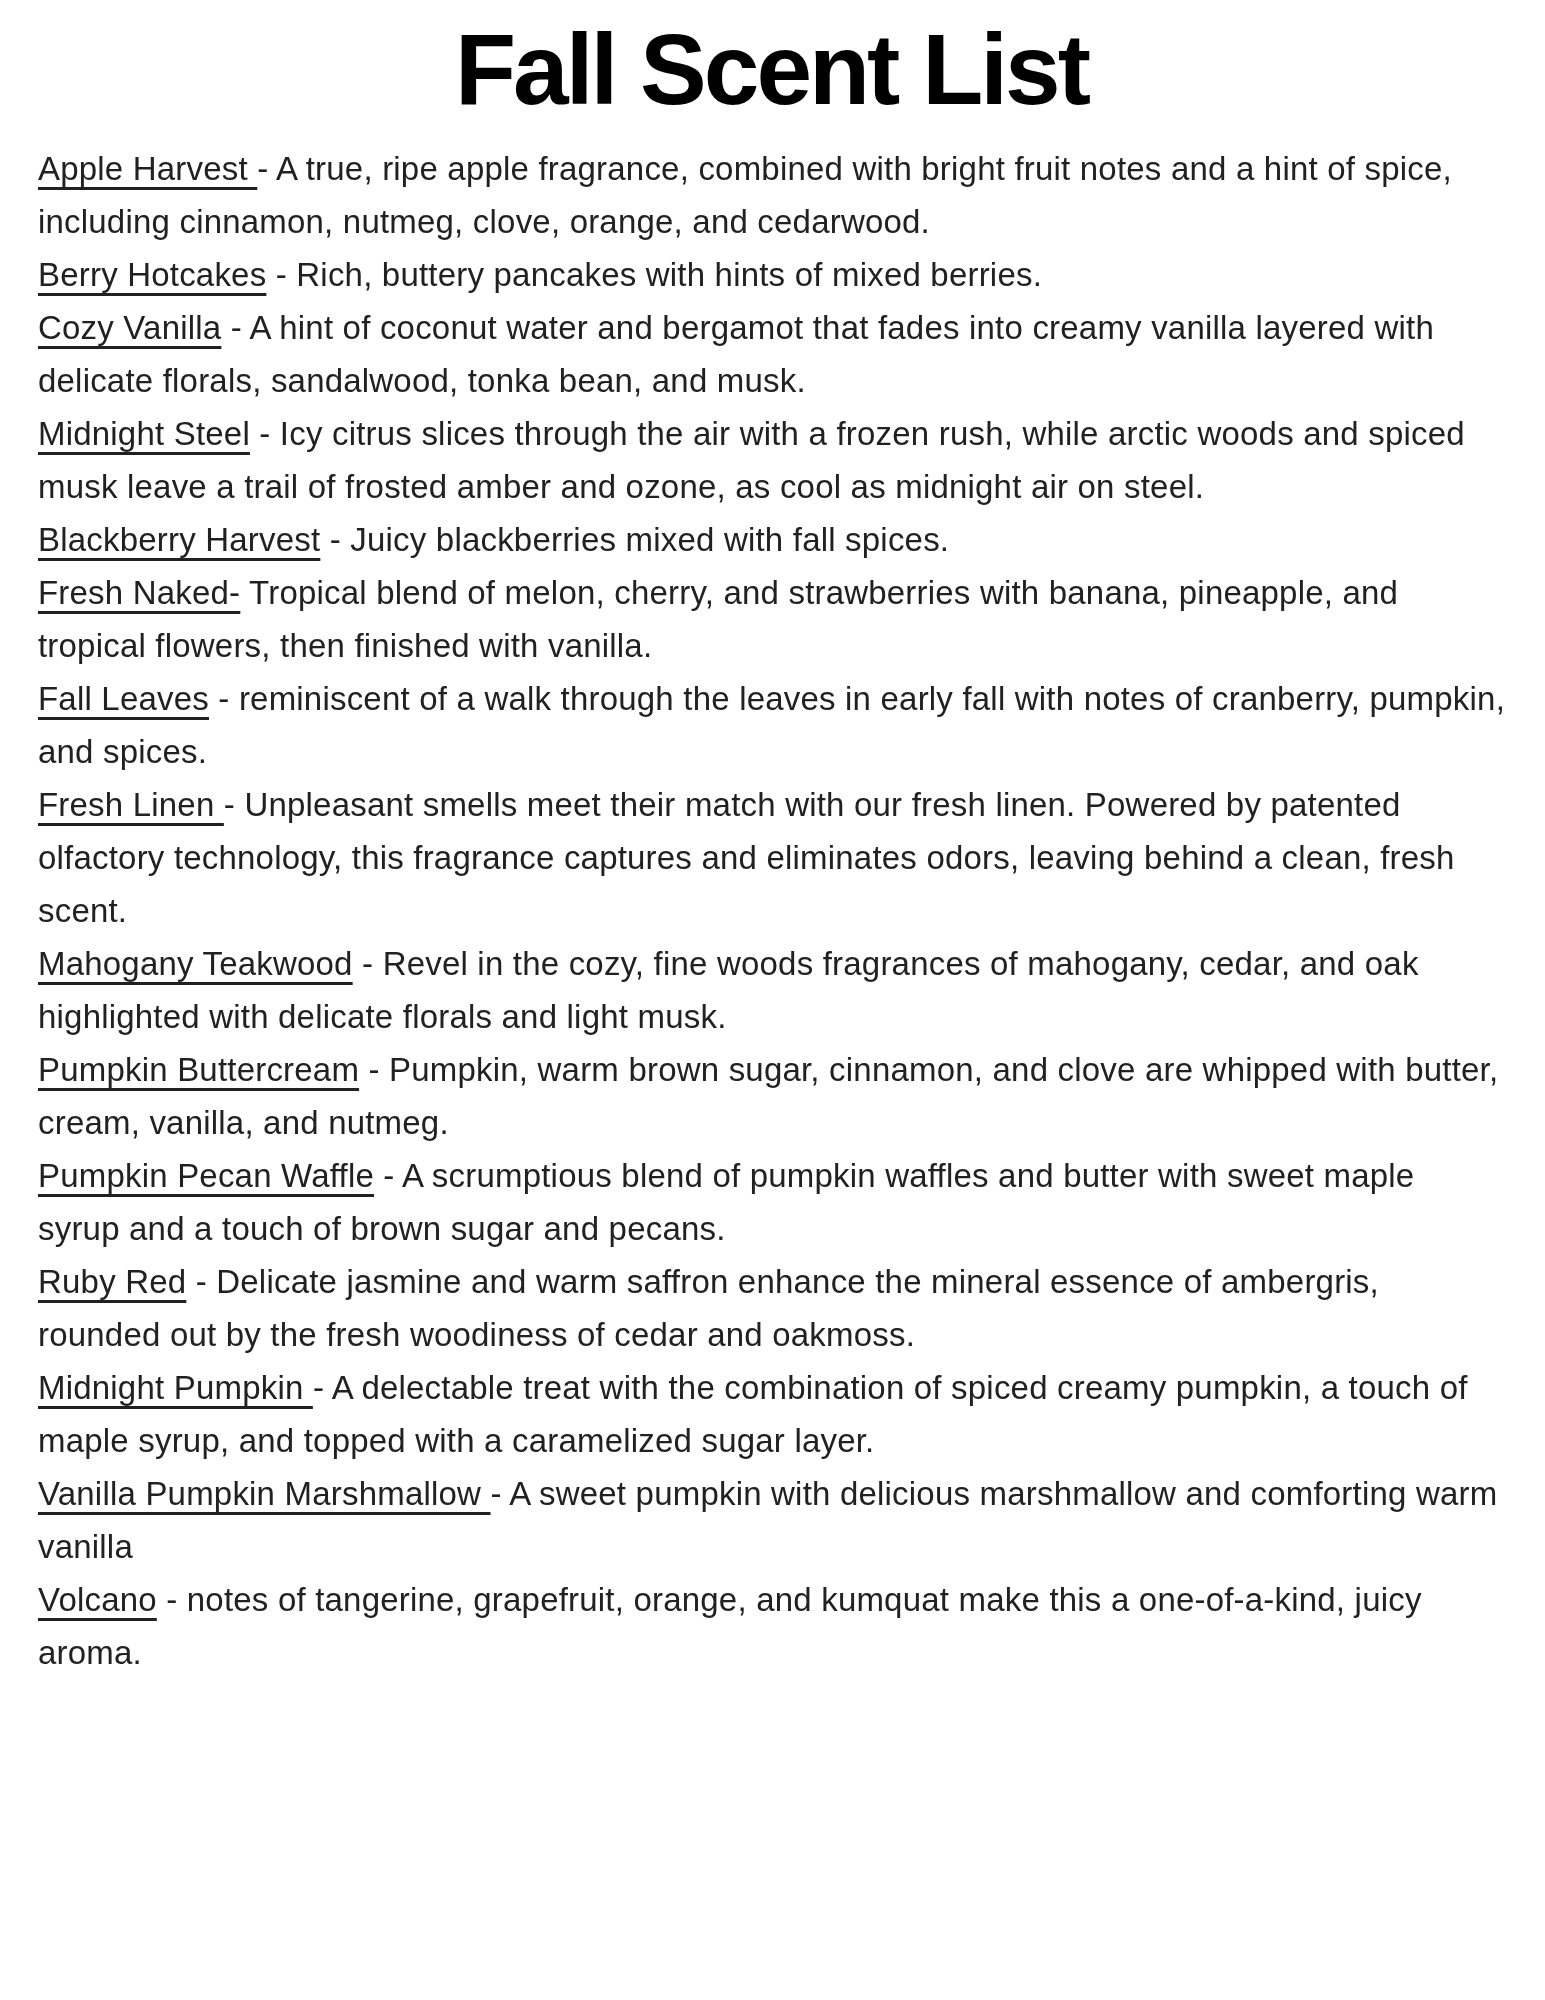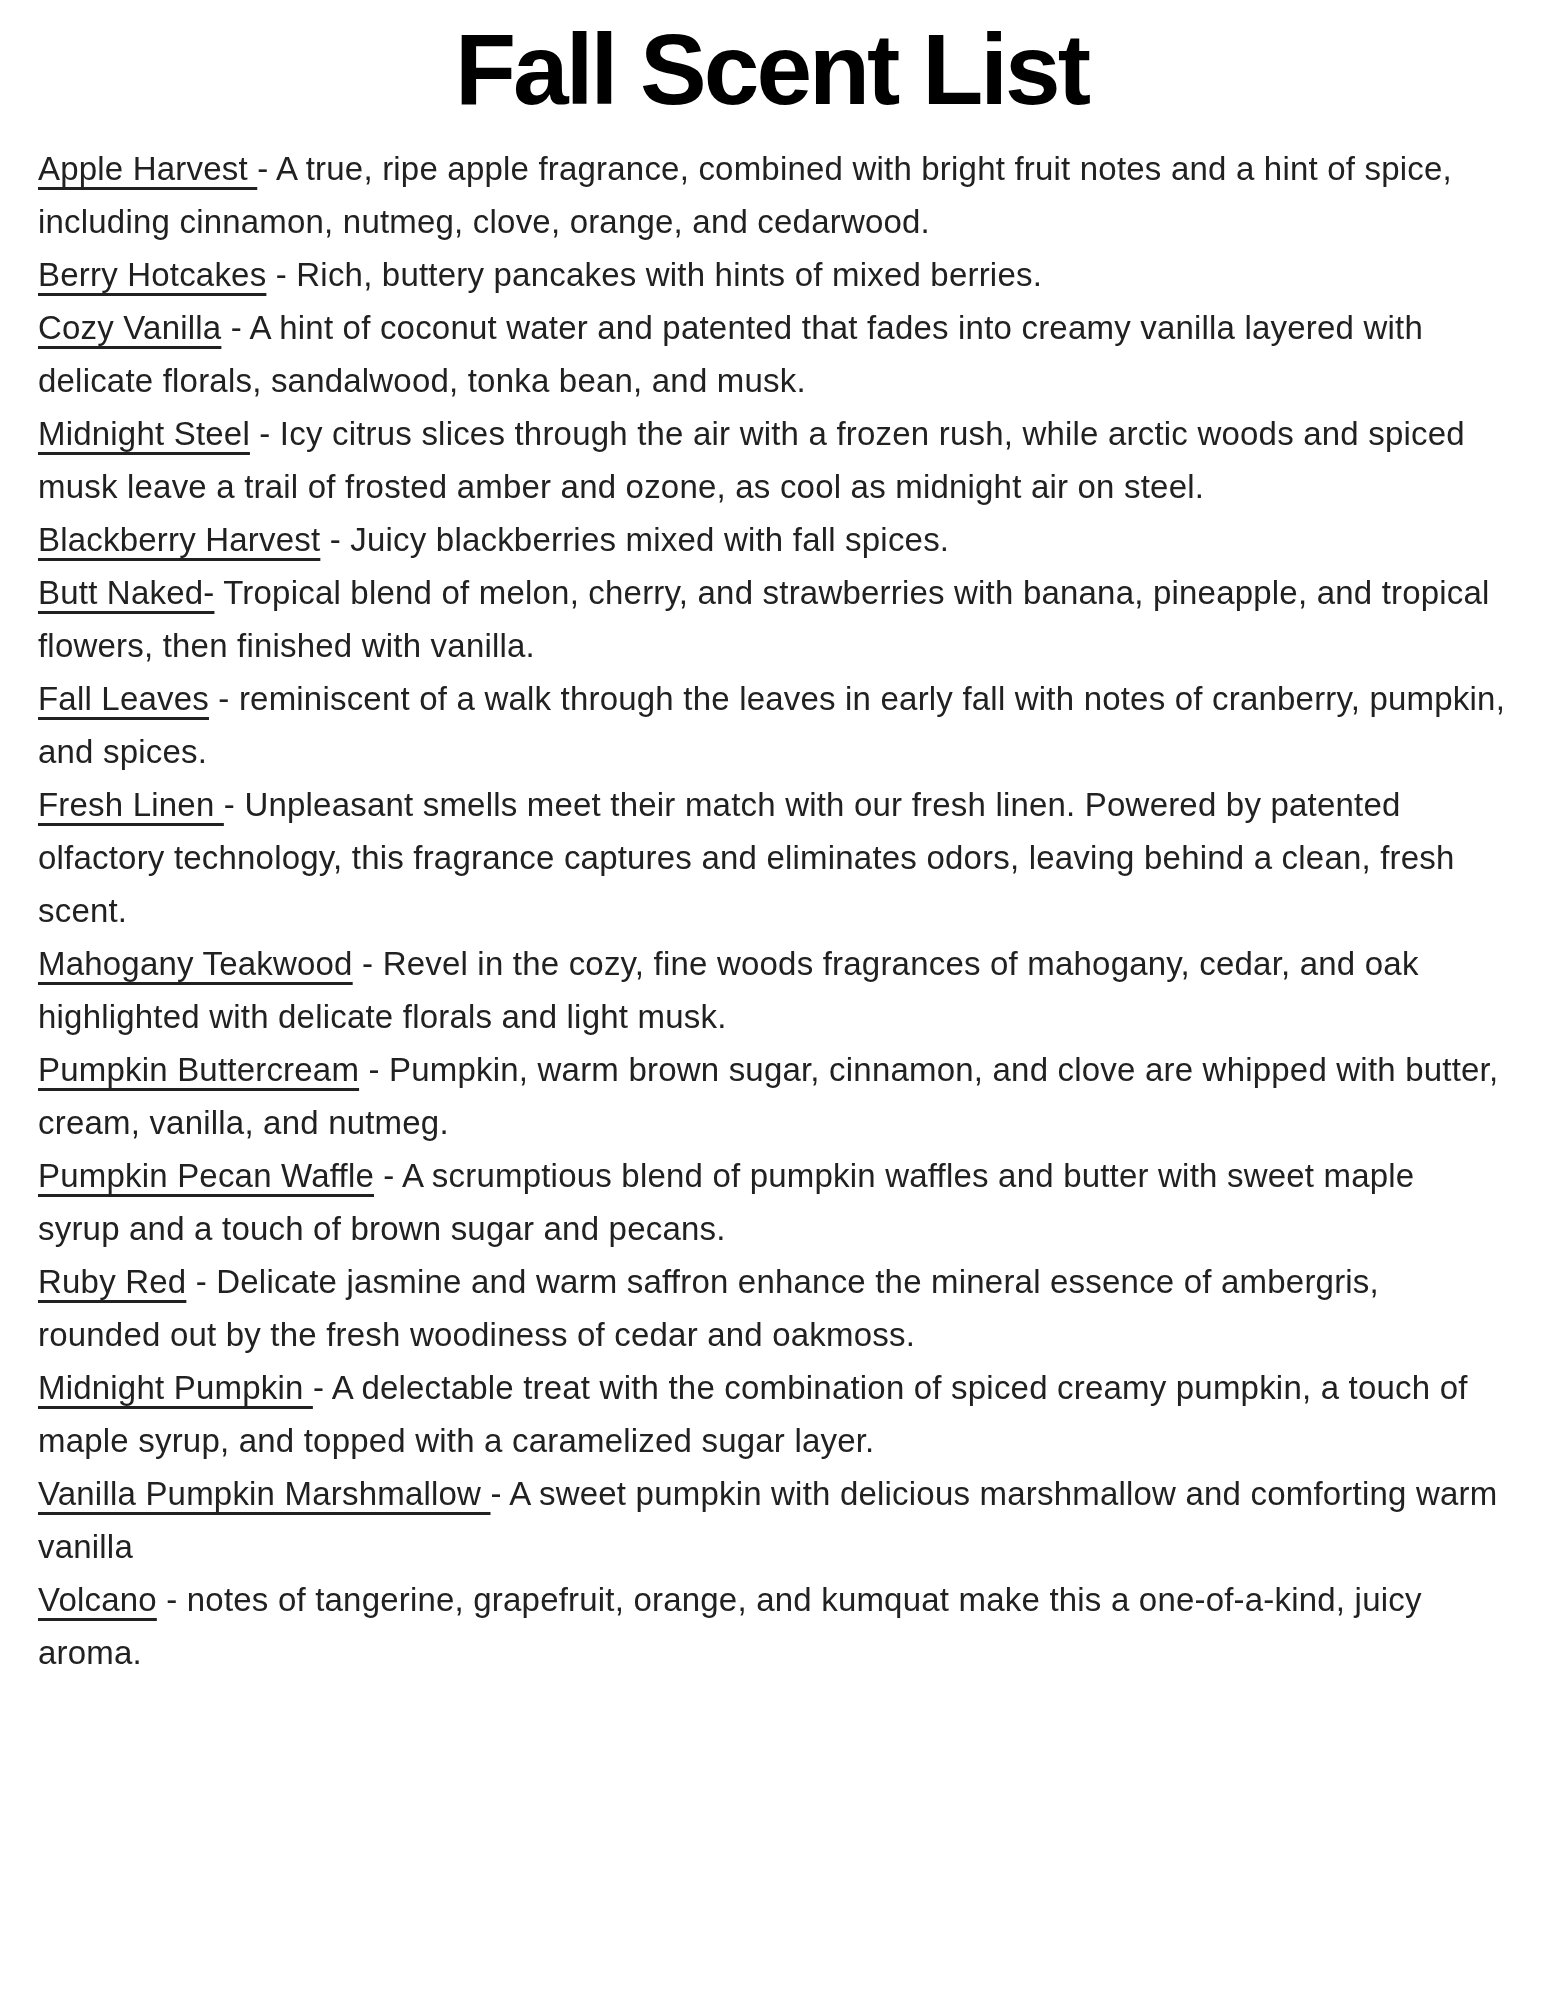--- a/index.html
+++ b/index.html
@@ -50,27 +50,27 @@
 
 <div class="page">
   <h1 class="page-title" style="color: rgb(0, 0, 0);">Fall Scent List</h1>
 
   <main class="scent-list" id="scent-list" style="color: rgb(33, 33, 33);">
   <p class="scent-item"><span class="scent-name">Apple Harvest </span><span class="scent-sep">- </span><span class="scent-desc">A true, ripe apple fragrance, combined with bright fruit notes and a hint of spice, including cinnamon, nutmeg, clove, orange, and cedarwood.</span></p>
 
 
   <p class="scent-item"><span class="scent-name">Berry Hotcakes</span><span class="scent-sep"> - </span><span class="scent-desc">Rich, buttery pancakes with hints of mixed berries.</span></p>
 
-  <p class="scent-item"><span class="scent-name">Cozy Vanilla</span><span class="scent-sep"> - </span><span class="scent-desc">A hint of coconut water and patented that fades into creamy vanilla layered with delicate florals, sandalwood, tonka bean, and musk.</span></p>
+  <p class="scent-item"><span class="scent-name">Cozy Vanilla</span><span class="scent-sep"> - </span><span class="scent-desc">A hint of coconut water and bergamot that fades into creamy vanilla layered with delicate florals, sandalwood, tonka bean, and musk.</span></p>
 
   <p class="scent-item"><span class="scent-name">Midnight Steel</span><span class="scent-sep"> - </span><span class="scent-desc">Icy citrus slices through the air with a frozen rush, while arctic woods and spiced musk leave a trail of frosted amber and ozone, as cool as midnight air on steel.</span></p>
 
   <p class="scent-item"><span class="scent-name">Blackberry Harvest</span><span class="scent-sep"> - </span><span class="scent-desc">Juicy blackberries mixed with fall spices.</span></p>
 
-  <p class="scent-item"><span class="scent-name">Butt Naked-</span><span class="scent-sep"> </span><span class="scent-desc">Tropical blend of melon, cherry, and strawberries with banana, pineapple, and tropical flowers, then finished with vanilla.</span></p>
+  <p class="scent-item"><span class="scent-name">Fresh Naked-</span><span class="scent-sep"> </span><span class="scent-desc">Tropical blend of melon, cherry, and strawberries with banana, pineapple, and tropical flowers, then finished with vanilla.</span></p>
 
   <p class="scent-item"><span class="scent-name">Fall Leaves</span><span class="scent-sep"> - </span><span class="scent-desc">reminiscent of a walk through the leaves in early fall with notes of cranberry, pumpkin, and spices.</span></p>
 
   <p class="scent-item"><span class="scent-name">Fresh Linen </span><span class="scent-sep">- </span><span class="scent-desc">Unpleasant smells meet their match with our fresh linen. Powered by patented olfactory technology, this fragrance captures and eliminates odors, leaving behind a clean, fresh scent.</span></p>
 
   <p class="scent-item"><span class="scent-name">Mahogany Teakwood</span><span class="scent-sep"> - </span><span class="scent-desc">Revel in the cozy, fine woods fragrances of mahogany, cedar, and oak highlighted with delicate florals and light musk.</span></p>
 
   <p class="scent-item"><span class="scent-name">Pumpkin Buttercream</span><span class="scent-sep"> - </span><span class="scent-desc">Pumpkin, warm brown sugar, cinnamon, and clove are whipped with butter, cream, vanilla, and nutmeg.</span></p>
 
   <p class="scent-item"><span class="scent-name">Pumpkin Pecan Waffle</span><span class="scent-sep"> - </span><span class="scent-desc">A scrumptious blend of pumpkin waffles and butter with sweet maple syrup and a touch of brown sugar and pecans.</span></p>

